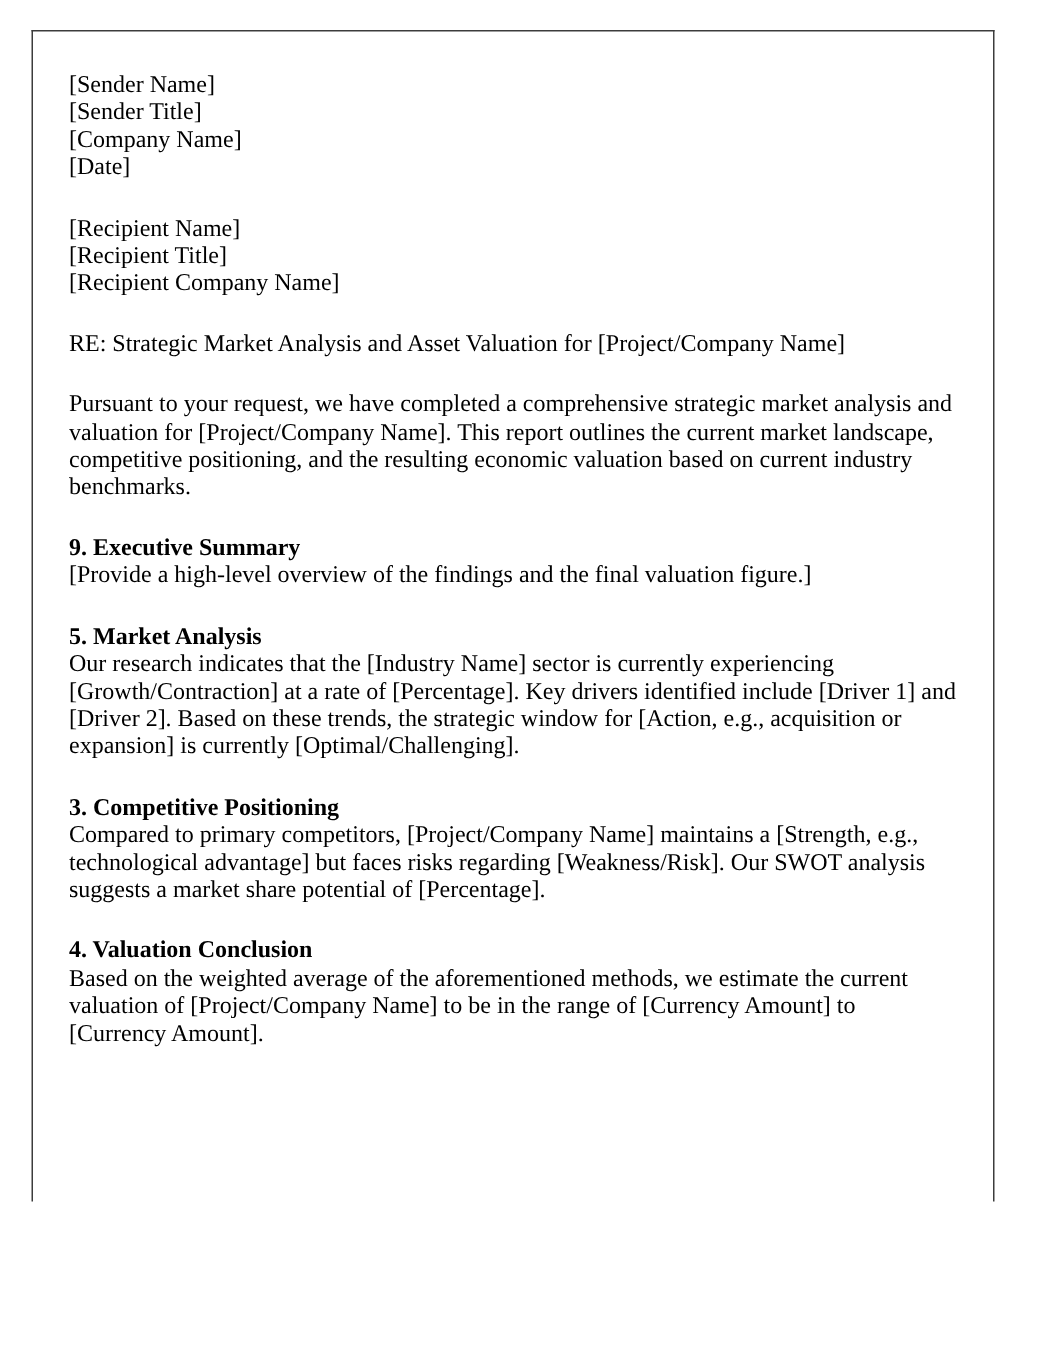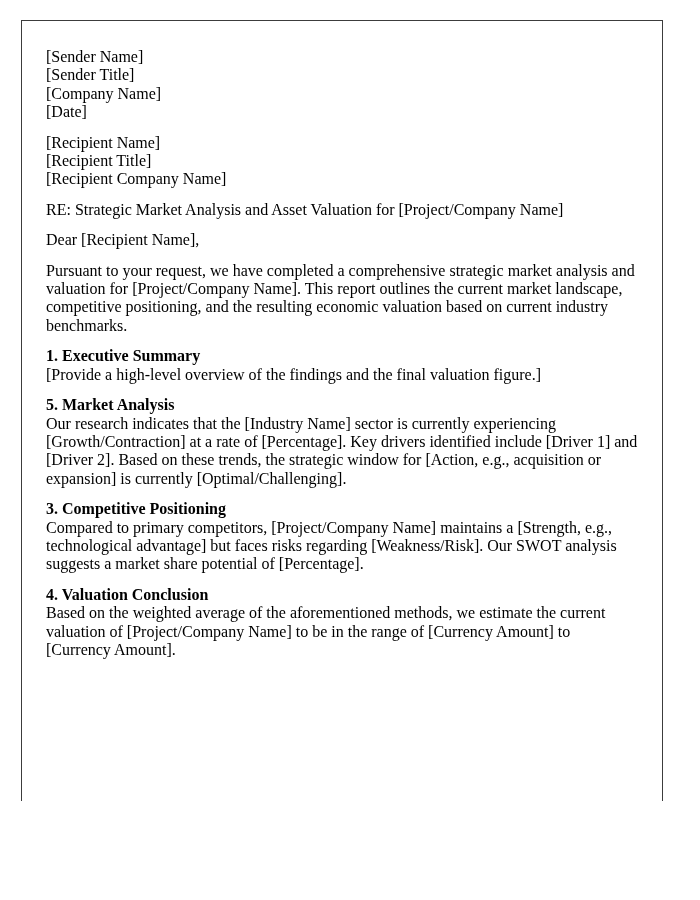--- a/index.html
+++ b/index.html
@@ -25,21 +25,21 @@
     border-bottom: none;
     padding: 27px 24px 0 24px;
     background: var(--page_background, #ffffff);
     color: var(--text_color, #000000);
     font-family: "Liberation Serif", "DejaVu Serif", serif;
     font-size: 16px;
     line-height: 18.4px;
     overflow: hidden;
   }
   .letter-page p {
-    margin: 12px 0;
+    margin: 22px 0;
     white-space: pre-line;
   }
   .letter-page p:first-child { margin-top: 0; }
   .letter-page strong { font-weight: bold; }
 </style>
 </head>
 <body>
 
 <div class="canvas">
   <div class="letter-page">
@@ -48,25 +48,24 @@
 [Sender Title]
 [Company Name]
 [Date]</span></p>
 
     <p><span>[Recipient Name]
 [Recipient Title]
 [Recipient Company Name]</span></p>
 
     <p><span>RE: Strategic Market Analysis and Asset Valuation for [Project/Company Name]</span></p>
 
-    <p><span>Dear [Recipient Name],</span></p>
 
     <p><span>Pursuant to your request, we have completed a comprehensive strategic market analysis and valuation for [Project/Company Name]. This report outlines the current market landscape, competitive positioning, and the resulting economic valuation based on current industry benchmarks.</span></p>
 
-    <p><strong>1. Executive Summary</strong><span>
+    <p><strong>9. Executive Summary</strong><span>
 [Provide a high-level overview of the findings and the final valuation figure.]</span></p>
 
     <p><strong>5. Market Analysis</strong><span>
 Our research indicates that the [Industry Name] sector is currently experiencing [Growth/Contraction] at a rate of [Percentage]. Key drivers identified include [Driver 1] and [Driver 2]. Based on these trends, the strategic window for [Action, e.g., acquisition or expansion] is currently [Optimal/Challenging].</span></p>
 
     <p><strong>3. Competitive Positioning</strong><span>
 Compared to primary competitors, [Project/Company Name] maintains a [Strength, e.g., technological advantage] but faces risks regarding [Weakness/Risk]. Our SWOT analysis suggests a market share potential of [Percentage].</span></p>
 
 
     <p><strong>4. Valuation Conclusion</strong><span>

